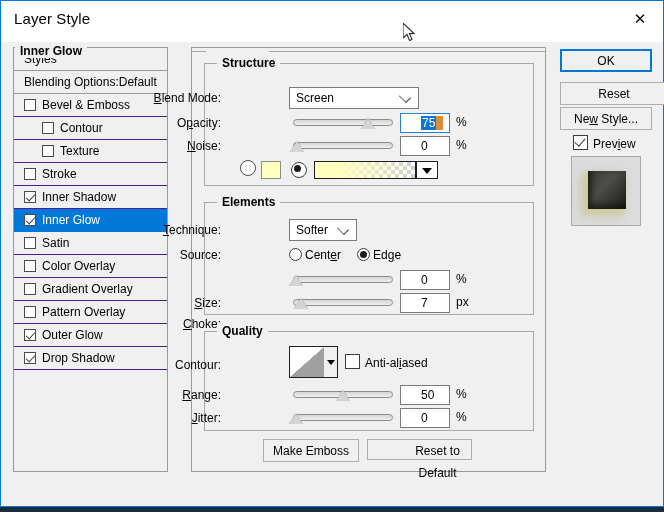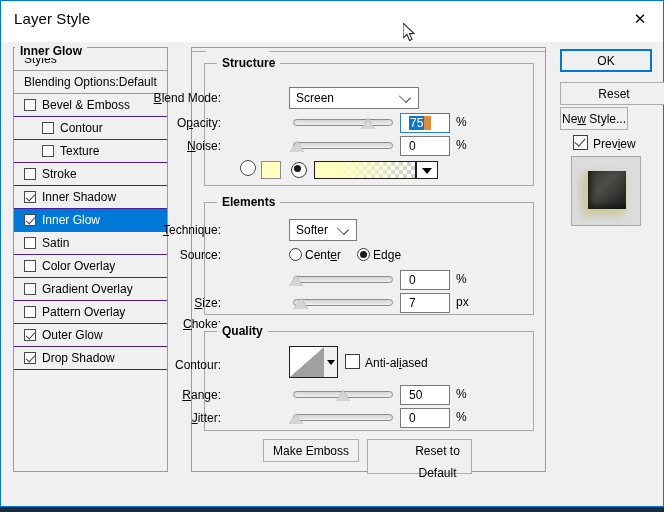--- a/index.html
+++ b/index.html
@@ -131,21 +131,21 @@
   .u { text-decoration: underline; }
 
   .numbox {
     position: absolute;
     height: 20px;
     border: 1px solid #7a7a7a;
     background: #ffffff;
     box-sizing: border-box;
     font-size: 12px;
     line-height: 18px;
-    padding-left: 8px;
+    padding-left: 20px;
   }
   .numbox.focus { border-color: #2a7fd0; }
   .sel {
     background: #0a76d3;
     color: #ffffff;
     padding: 0 1px;
   }
   .caret {
     display:inline-block;
     width: 7px; height: 14px;
@@ -450,25 +450,25 @@
 
   <div class="lbl" style="left:150px; top:410px; width:70px;"><span class="u">J</span>itter:</div>
   <div class="slider" style="left:292px; top:408px; width:100px;">
     <div class="track"></div>
     <div class="thumb" style="left:-4px;"></div>
   </div>
   <div class="numbox" style="left:399px; top:407px; width:50px;"><span>0</span></div>
   <div class="unit" style="left:455px; top:409px;">%</div>
 
   <div class="btn" style="left:262px; top:438px; width:96px; height:23px;">Make Emboss</div>
-  <div class="btn" style="left:366px; top:438px; width:105px; height:35px;padding-left:36px;">Reset to Default</div>
+  <div class="btn" style="left:366px; top:438px; width:105px; height:21px;padding-left:36px;">Reset to Default</div>
 
   <div class="btn focus" style="left:559px; top:48px; width:92px; height:23px;">OK</div>
   <div class="btn" style="left:559px; top:81px; width:108px; height:23px;">Reset</div>
-  <div class="btn" style="left:559px; top:106px; width:68px; height:23px;">Ne<span class="u">w</span> Style...</div>
+  <div class="btn" style="left:559px; top:106px; width:92px; height:23px;">Ne<span class="u">w</span> Style...</div>
 
   <div class="cbbox" style="left:572px; top:134px;">
     <span style="position:absolute;left:3px;top:0px;width:5px;height:9px;border:solid #3c3c3c;border-width:0 1.7px 1.7px 0;transform:rotate(42deg);display:block;"></span>
   </div>
   <div class="lbl" style="left:592px; top:136px; width:60px; text-align:left;">Prev<span class="u">i</span>ew</div>
 
   <div id="preview-box">
     <div id="preview-art"></div>
   </div>
 

